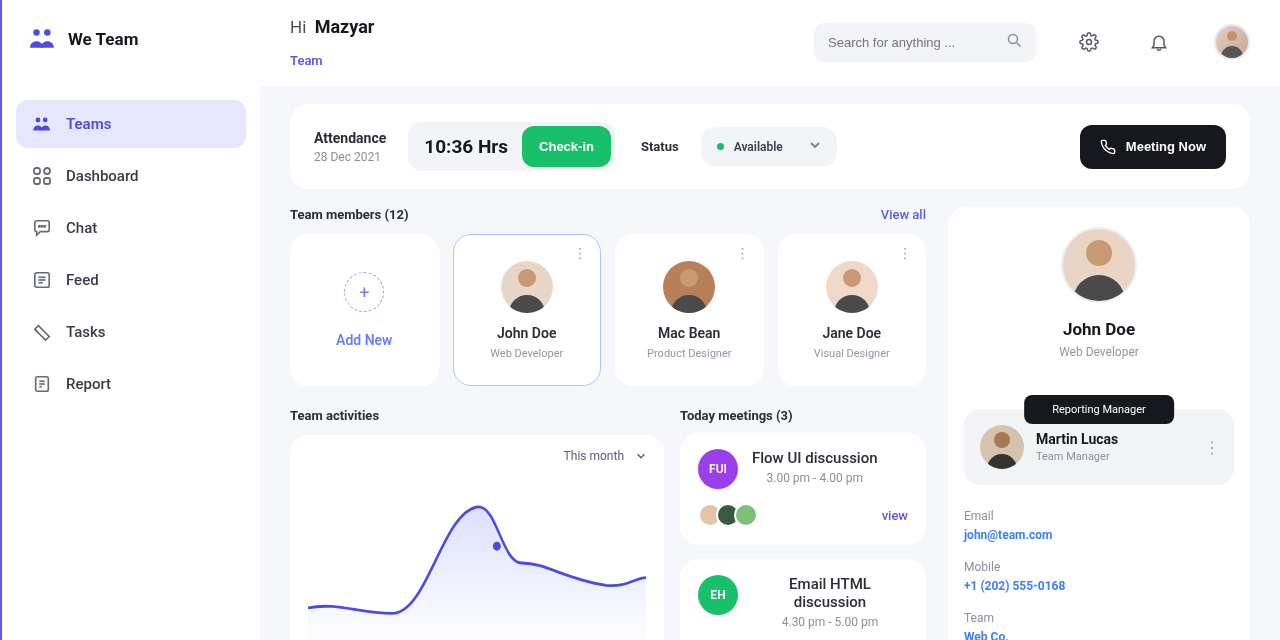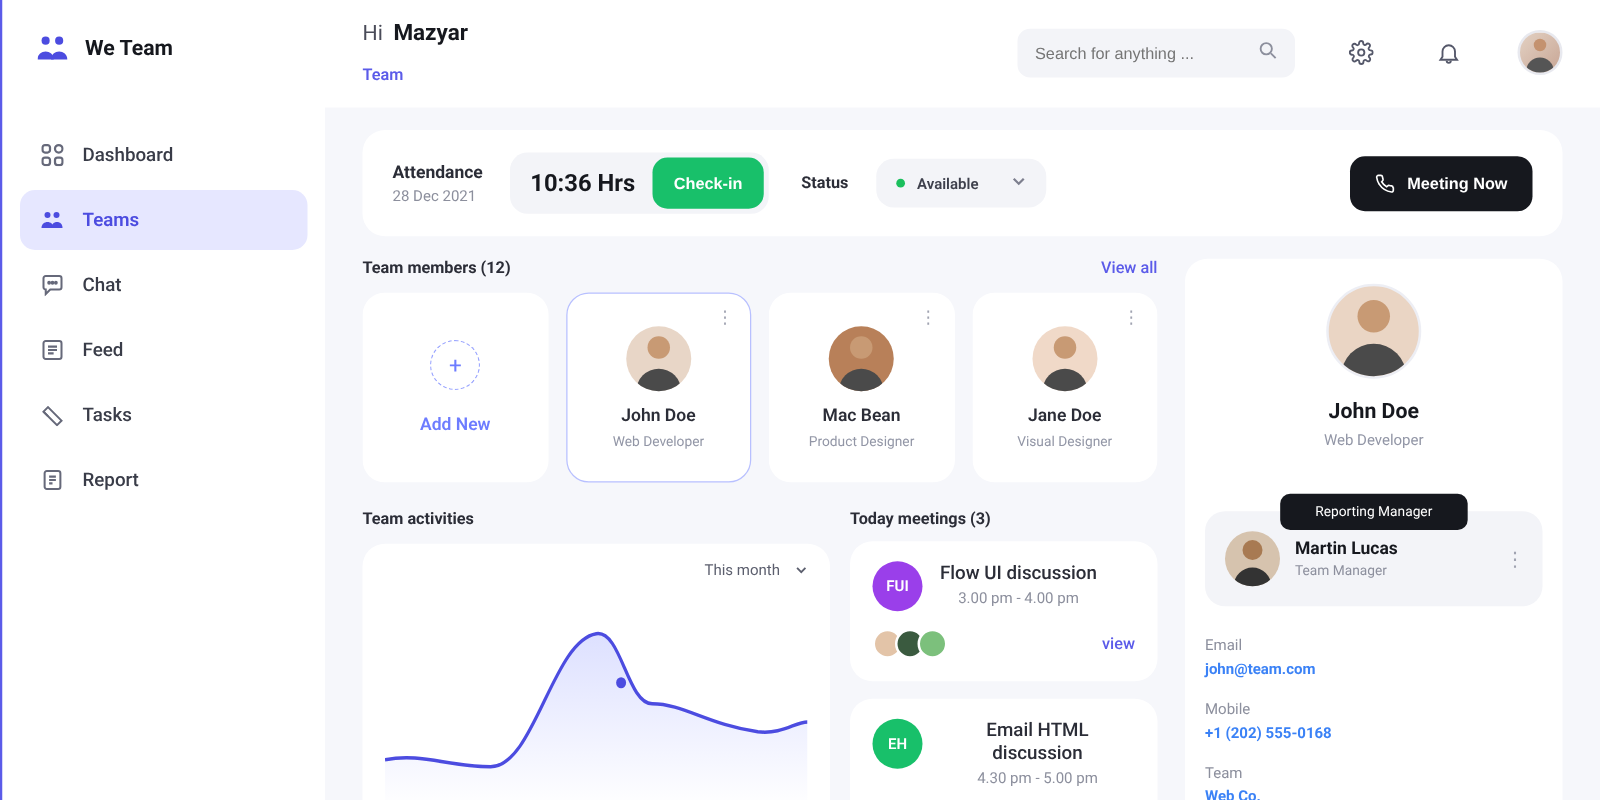--- a/index.html
+++ b/index.html
@@ -101,41 +101,41 @@
     <div class="brand">
       <svg viewBox="0 0 24 20" fill="#4c4ce0">
           <circle cx="6" cy="4" r="3"></circle>
           <circle cx="16" cy="4" r="3"></circle>
           <path d="M0 18c0-4 3-6 6-6s6 2 6 6z"></path>
           <path d="M10 18c0-4 3-6 6-6s6 2 6 6z"></path>
         </svg>
       <span class="brand-name">We Team</span>
     </div>
     <nav class="nav">
+      <div class="nav-item active">
+        <span class="ic">
+            <svg width="20" height="16" viewBox="0 0 24 20" fill="currentColor">
+              <circle cx="7" cy="5" r="3"></circle>
+              <circle cx="16" cy="5" r="3"></circle>
+              <path d="M1 18c0-4 3-6 6-6s6 2 6 6z"></path>
+              <path d="M11 18c0-4 2.5-6 5.5-6s5.5 2 5.5 6z"></path>
+            </svg>
+          </span>
+        <span>Teams</span>
+      </div>
       <div class="nav-item">
         <span class="ic">
             <svg width="18" height="18" viewBox="0 0 18 18" fill="none" stroke="currentColor" stroke-width="1.8">
               <rect x="1" y="1" width="6" height="6" rx="2"></rect>
               <rect x="11" y="1" width="6" height="6" rx="3"></rect>
               <rect x="1" y="11" width="6" height="6" rx="2"></rect>
               <rect x="11" y="11" width="6" height="6" rx="2"></rect>
             </svg>
           </span>
         <span>Dashboard</span>
-      </div>
-      <div class="nav-item active">
-        <span class="ic">
-            <svg width="20" height="16" viewBox="0 0 24 20" fill="currentColor">
-              <circle cx="7" cy="5" r="3"></circle>
-              <circle cx="16" cy="5" r="3"></circle>
-              <path d="M1 18c0-4 3-6 6-6s6 2 6 6z"></path>
-              <path d="M11 18c0-4 2.5-6 5.5-6s5.5 2 5.5 6z"></path>
-            </svg>
-          </span>
-        <span>Teams</span>
       </div>
       <div class="nav-item">
         <span class="ic">
             <svg width="18" height="18" viewBox="0 0 20 20" fill="none" stroke="currentColor" stroke-width="1.8">
               <path d="M2 4a2 2 0 012-2h12a2 2 0 012 2v8a2 2 0 01-2 2H8l-4 4v-4H4a2 2 0 01-2-2z"></path>
               <circle cx="7" cy="8" r="0.8" fill="currentColor"></circle>
               <circle cx="10" cy="8" r="0.8" fill="currentColor"></circle>
               <circle cx="13" cy="8" r="0.8" fill="currentColor"></circle>
             </svg>
           </span>

